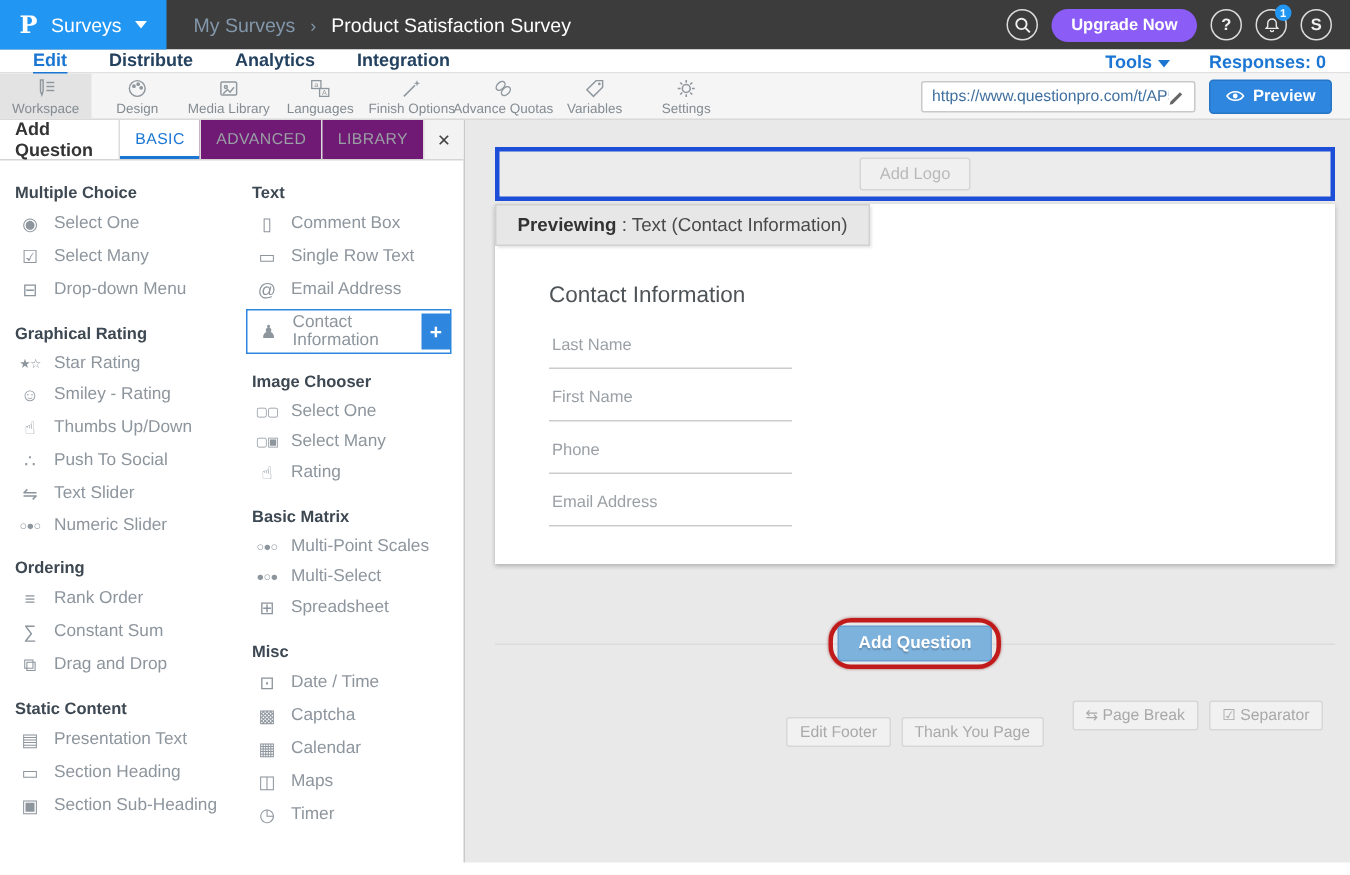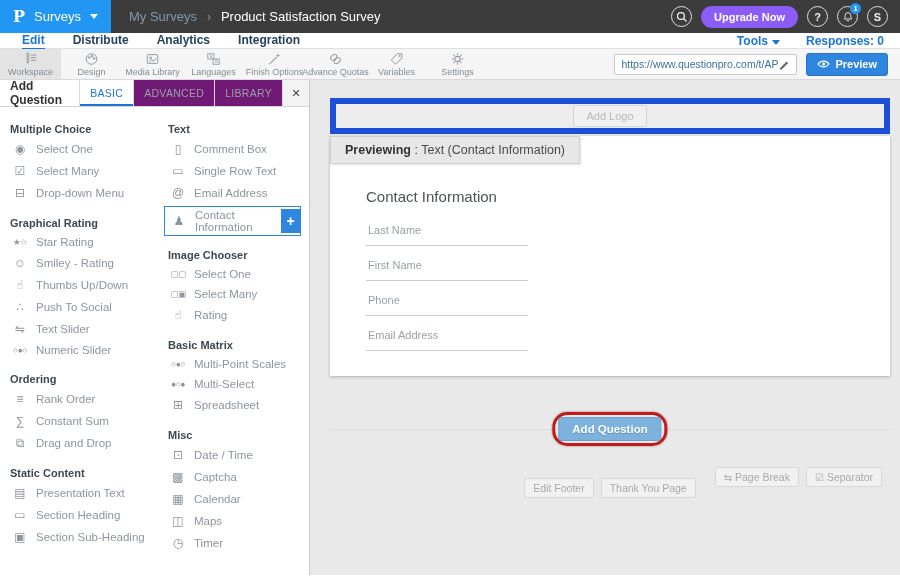--- a/index.html
+++ b/index.html
@@ -55,21 +55,21 @@
   .qgroup { margin-bottom:13px; }
   .qheading { font-size:11px; font-weight:bold; color:#3d4852; margin:8px 0 3px 10px; }
   .qitem { display:flex; align-items:center; padding:4px 0 4px 10px; font-size:11.5px; color:#8d959d; cursor:pointer; }
   .qicon { width:20px; margin-right:6px; text-align:center; color:#8d959d; font-size:12px; flex:none; }
   .qicon.small { font-size:8.5px; letter-spacing:-.5px; }
   .qitem-active { border:1px solid #2e86de; margin:2px 8px 2px 6px; padding:2px 0 2px 4px; background:#fff; }
   .qplus { margin-left:auto; width:22px; align-self:stretch; background:#2e86de; color:#fff; display:flex; align-items:center; justify-content:center; font-size:14px; font-weight:bold; cursor:pointer; }
 
   
   .canvas { flex:1; background:#e9e9e9; padding:18px 10px 0 20px; }
-  .addlogo-bar { height:36px; background:#ececec; border:6px solid #1d4ed8; display:flex; align-items:center; justify-content:center; margin-bottom:2px; }
+  .addlogo-bar { height:36px; background:#ececec; border:3px solid #1d4ed8; display:flex; align-items:center; justify-content:center; margin-bottom:2px; }
   .addlogo-btn { background:#f0f0f0; border:1px solid #d6d6d6; border-radius:2px; color:#b9b9b9; font-size:11px; padding:4px 12px; cursor:pointer; }
   .card { background:#fff; box-shadow:0 1px 3px rgba(0,0,0,.25); min-height:198px; }
   .preview-tab { display:inline-block; background:#e7e7e7; border:1px solid #d0d0d0; padding:6px 14px; font-size:12.5px; color:#4a4a4a; box-shadow:1px 1px 2px rgba(0,0,0,.12); }
   .preview-tab b { color:#333; }
   .pform { margin:24px 0 0 36px; width:162px; padding-bottom:16px; }
   .pform-title { font-size:15px; color:#4e5357; margin-bottom:15px; }
   .pfield { border-bottom:1px solid #ccc; padding:0 0 7px 2px; margin-bottom:9px; cursor:text; }
   .pfield-label { font-size:11px; color:#9aa0a5; }
   .divider-row { position:relative; margin-top:40px; height:26px; }
   .divider-row::before { content:""; position:absolute; left:0; right:0; top:50%; border-top:1px solid #dcdcdc; }

